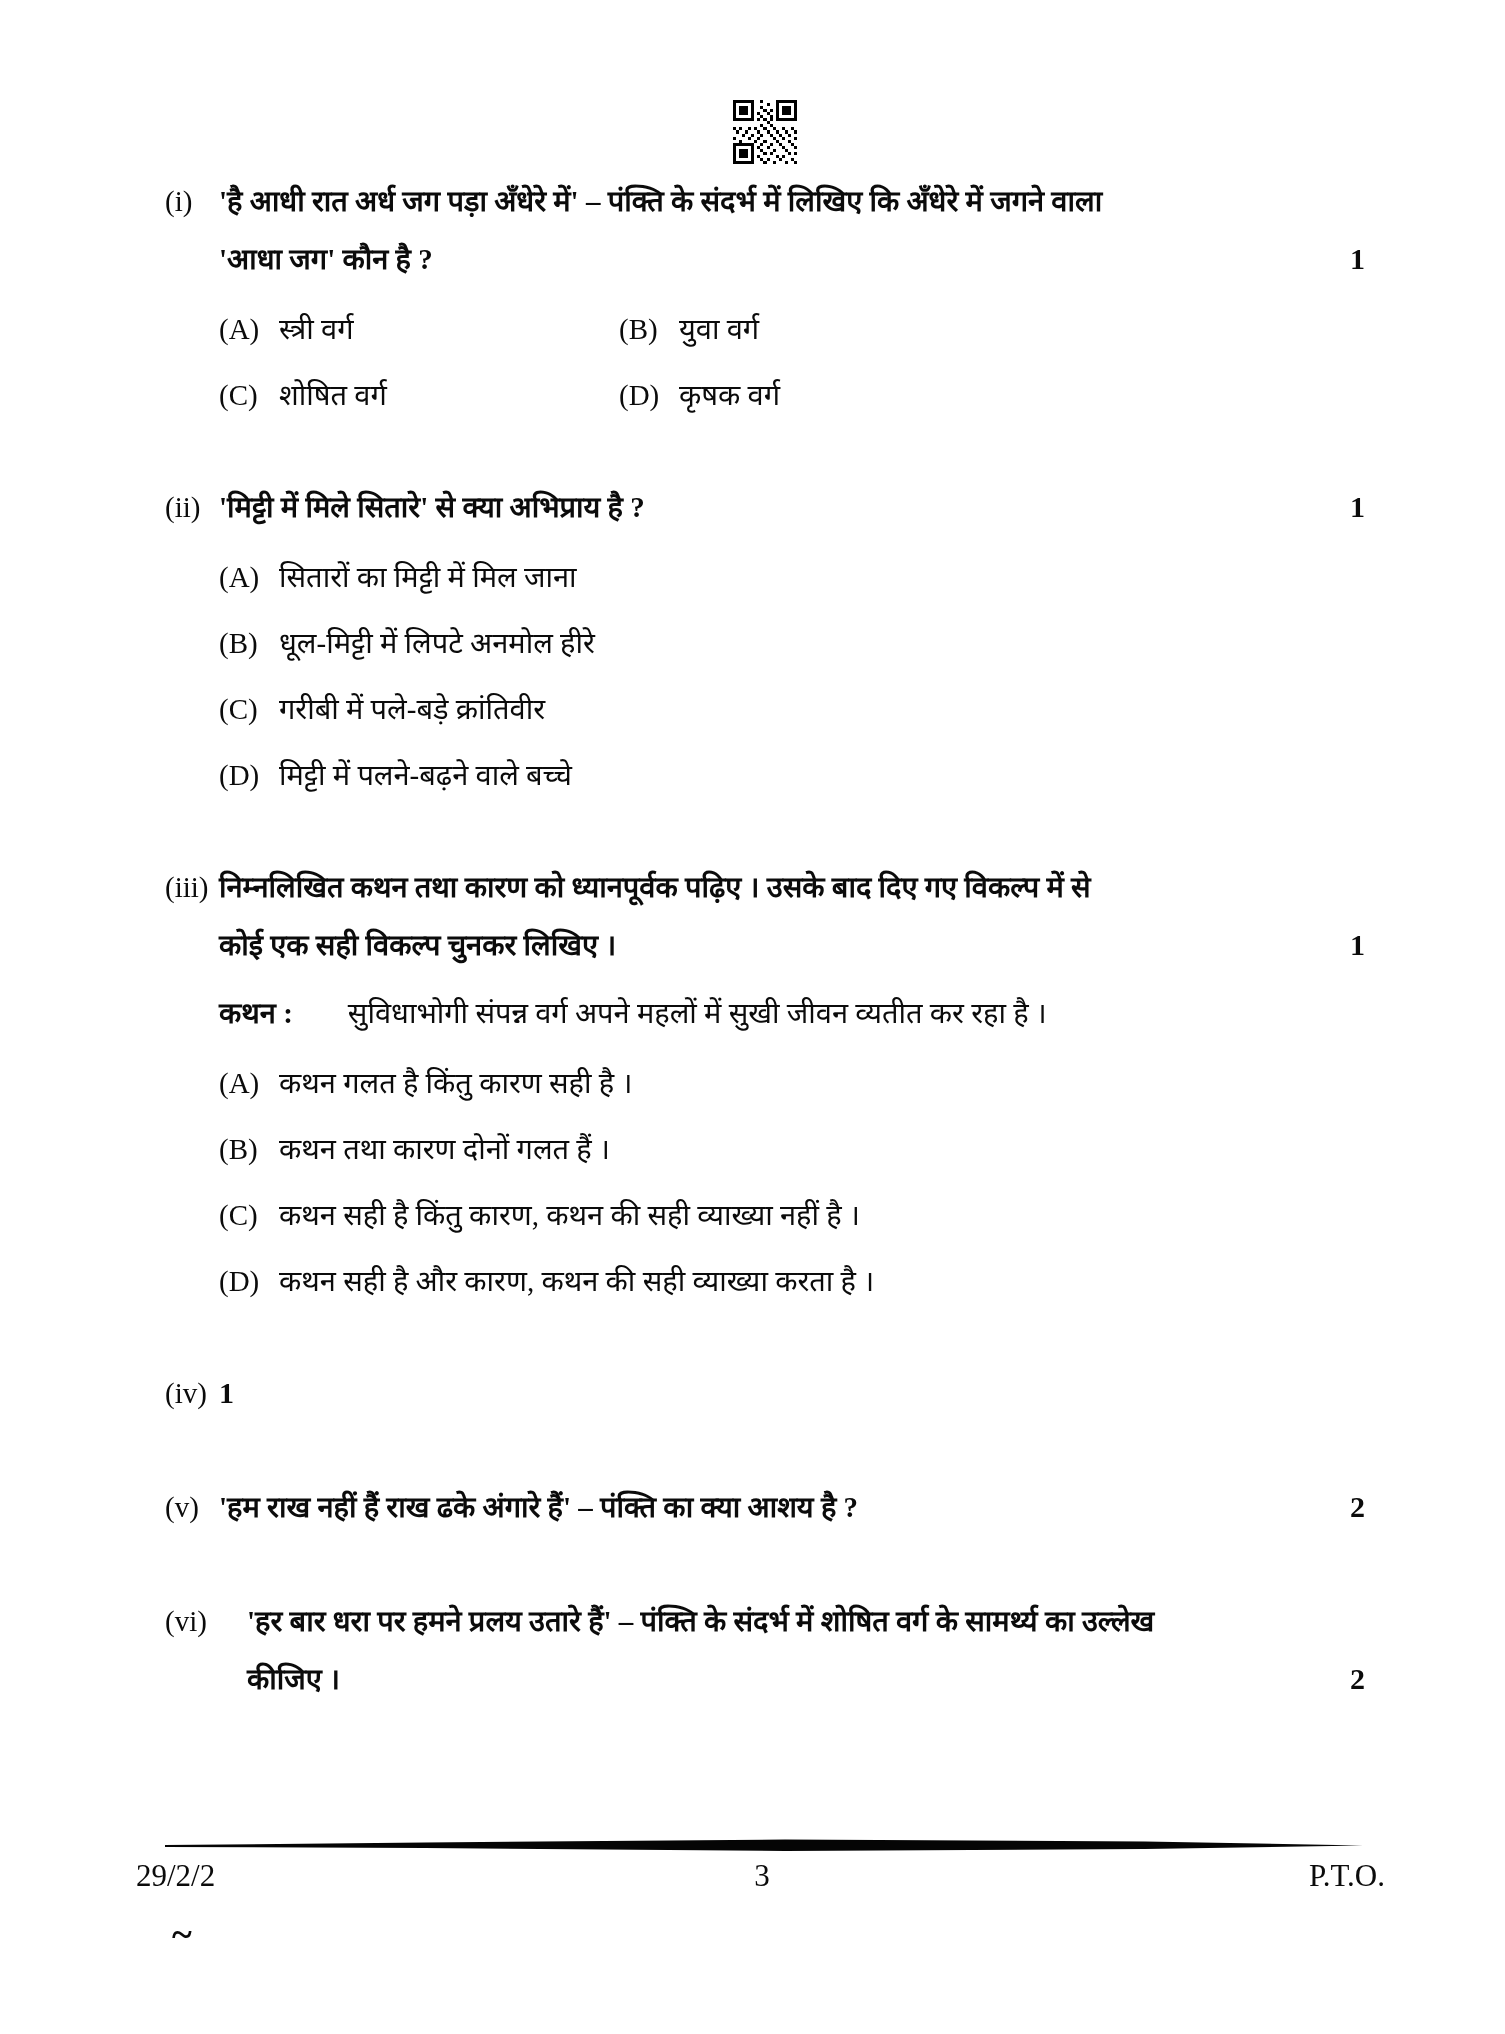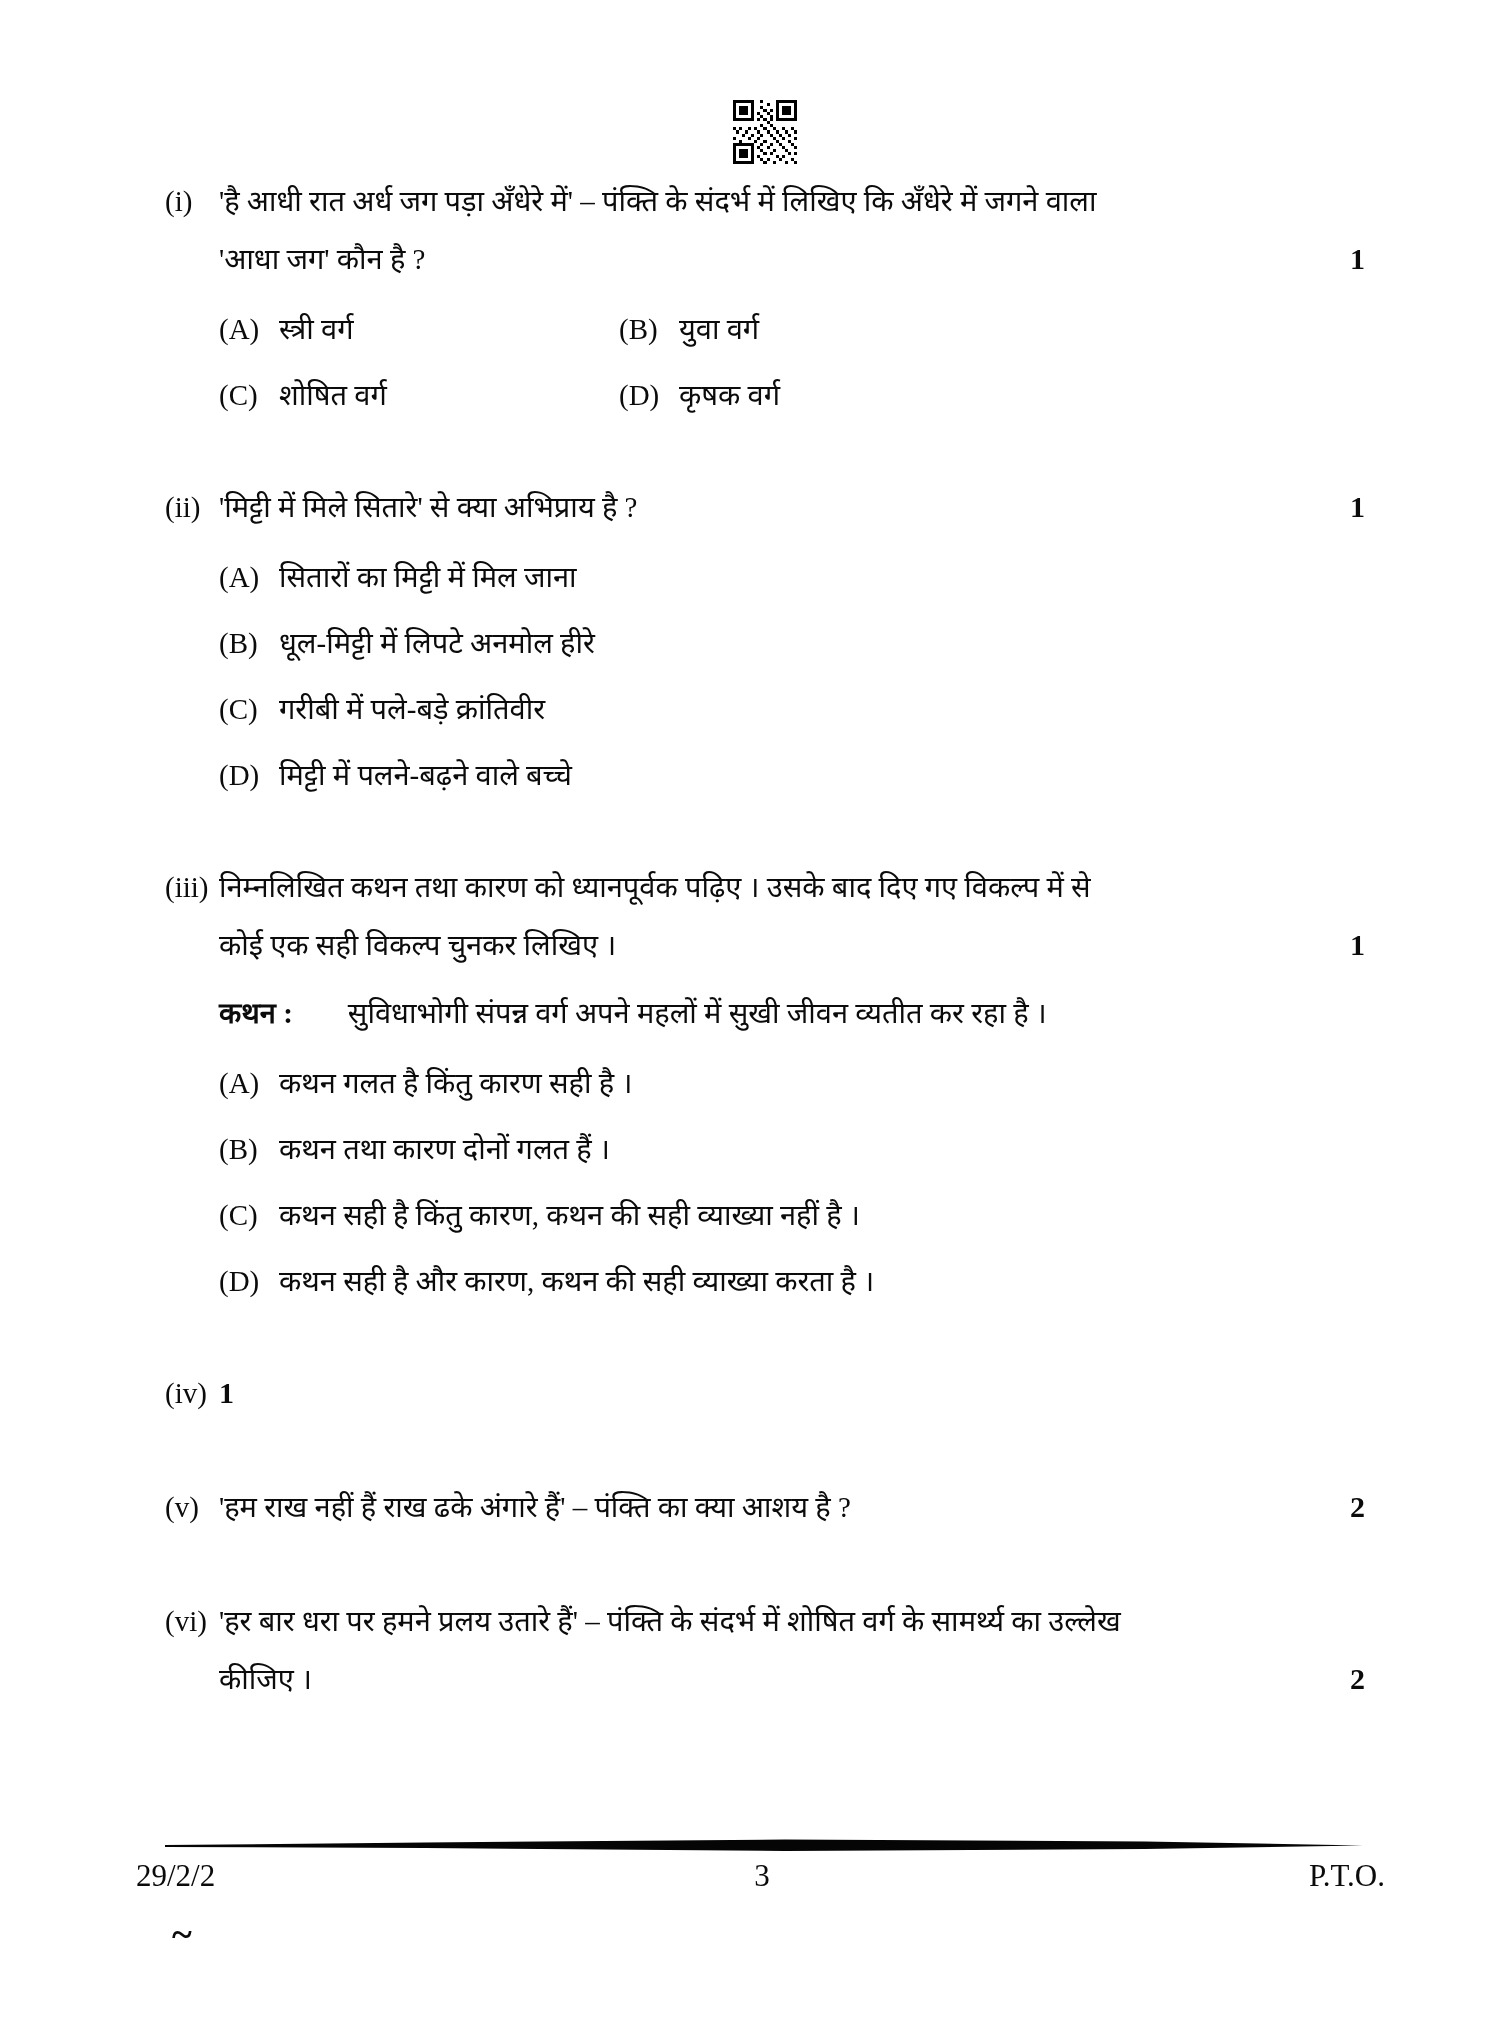--- a/index.html
+++ b/index.html
@@ -11,26 +11,26 @@
     color:#0b0b0b;
     font-family:"Liberation Serif","DejaVu Serif",serif;
     overflow:hidden;
   }
   .content { position:absolute; left:165px; top:0; width:1200px; }
   .qr-wrap { width:64px; height:64px; margin:100px auto 8px auto; }
   .qr-wrap svg { display:block; width:64px; height:64px; shape-rendering:crispEdges; }
 
   .q { display:flex; margin-bottom:46px; }
   .q.tight { margin-bottom:56px; }
-  .q:last-child { margin-bottom:0; }
+  .q:last-child { margin-bottom:0;gap:28px; }
   .qnum { width:54px; flex-shrink:0; font-size:29px; line-height:58px; }
   .qbody { flex:1; min-width:0; }
 
   .line { font-size:29px; line-height:58px; display:flex; justify-content:space-between; align-items:baseline; }
-  .line .txt { padding-right:30px; }
+  .line .txt { padding-right:30px;font-weight:bold; }
   .marks { font-weight:bold; font-size:30px; flex-shrink:0; }
 
   .opts { margin-top:12px; }
   .opt-row { display:flex; }
   .opt { display:flex; font-size:29px; line-height:58px; margin-bottom:8px; }
   .opt .optlabel { width:60px; flex-shrink:0; }
   .opt.colL { width:400px; flex-shrink:0; }
   .opt.colR { flex:1; }
 
   .sr-line { font-size:29px; line-height:58px; margin-top:10px; display:flex;gap:39px; }

